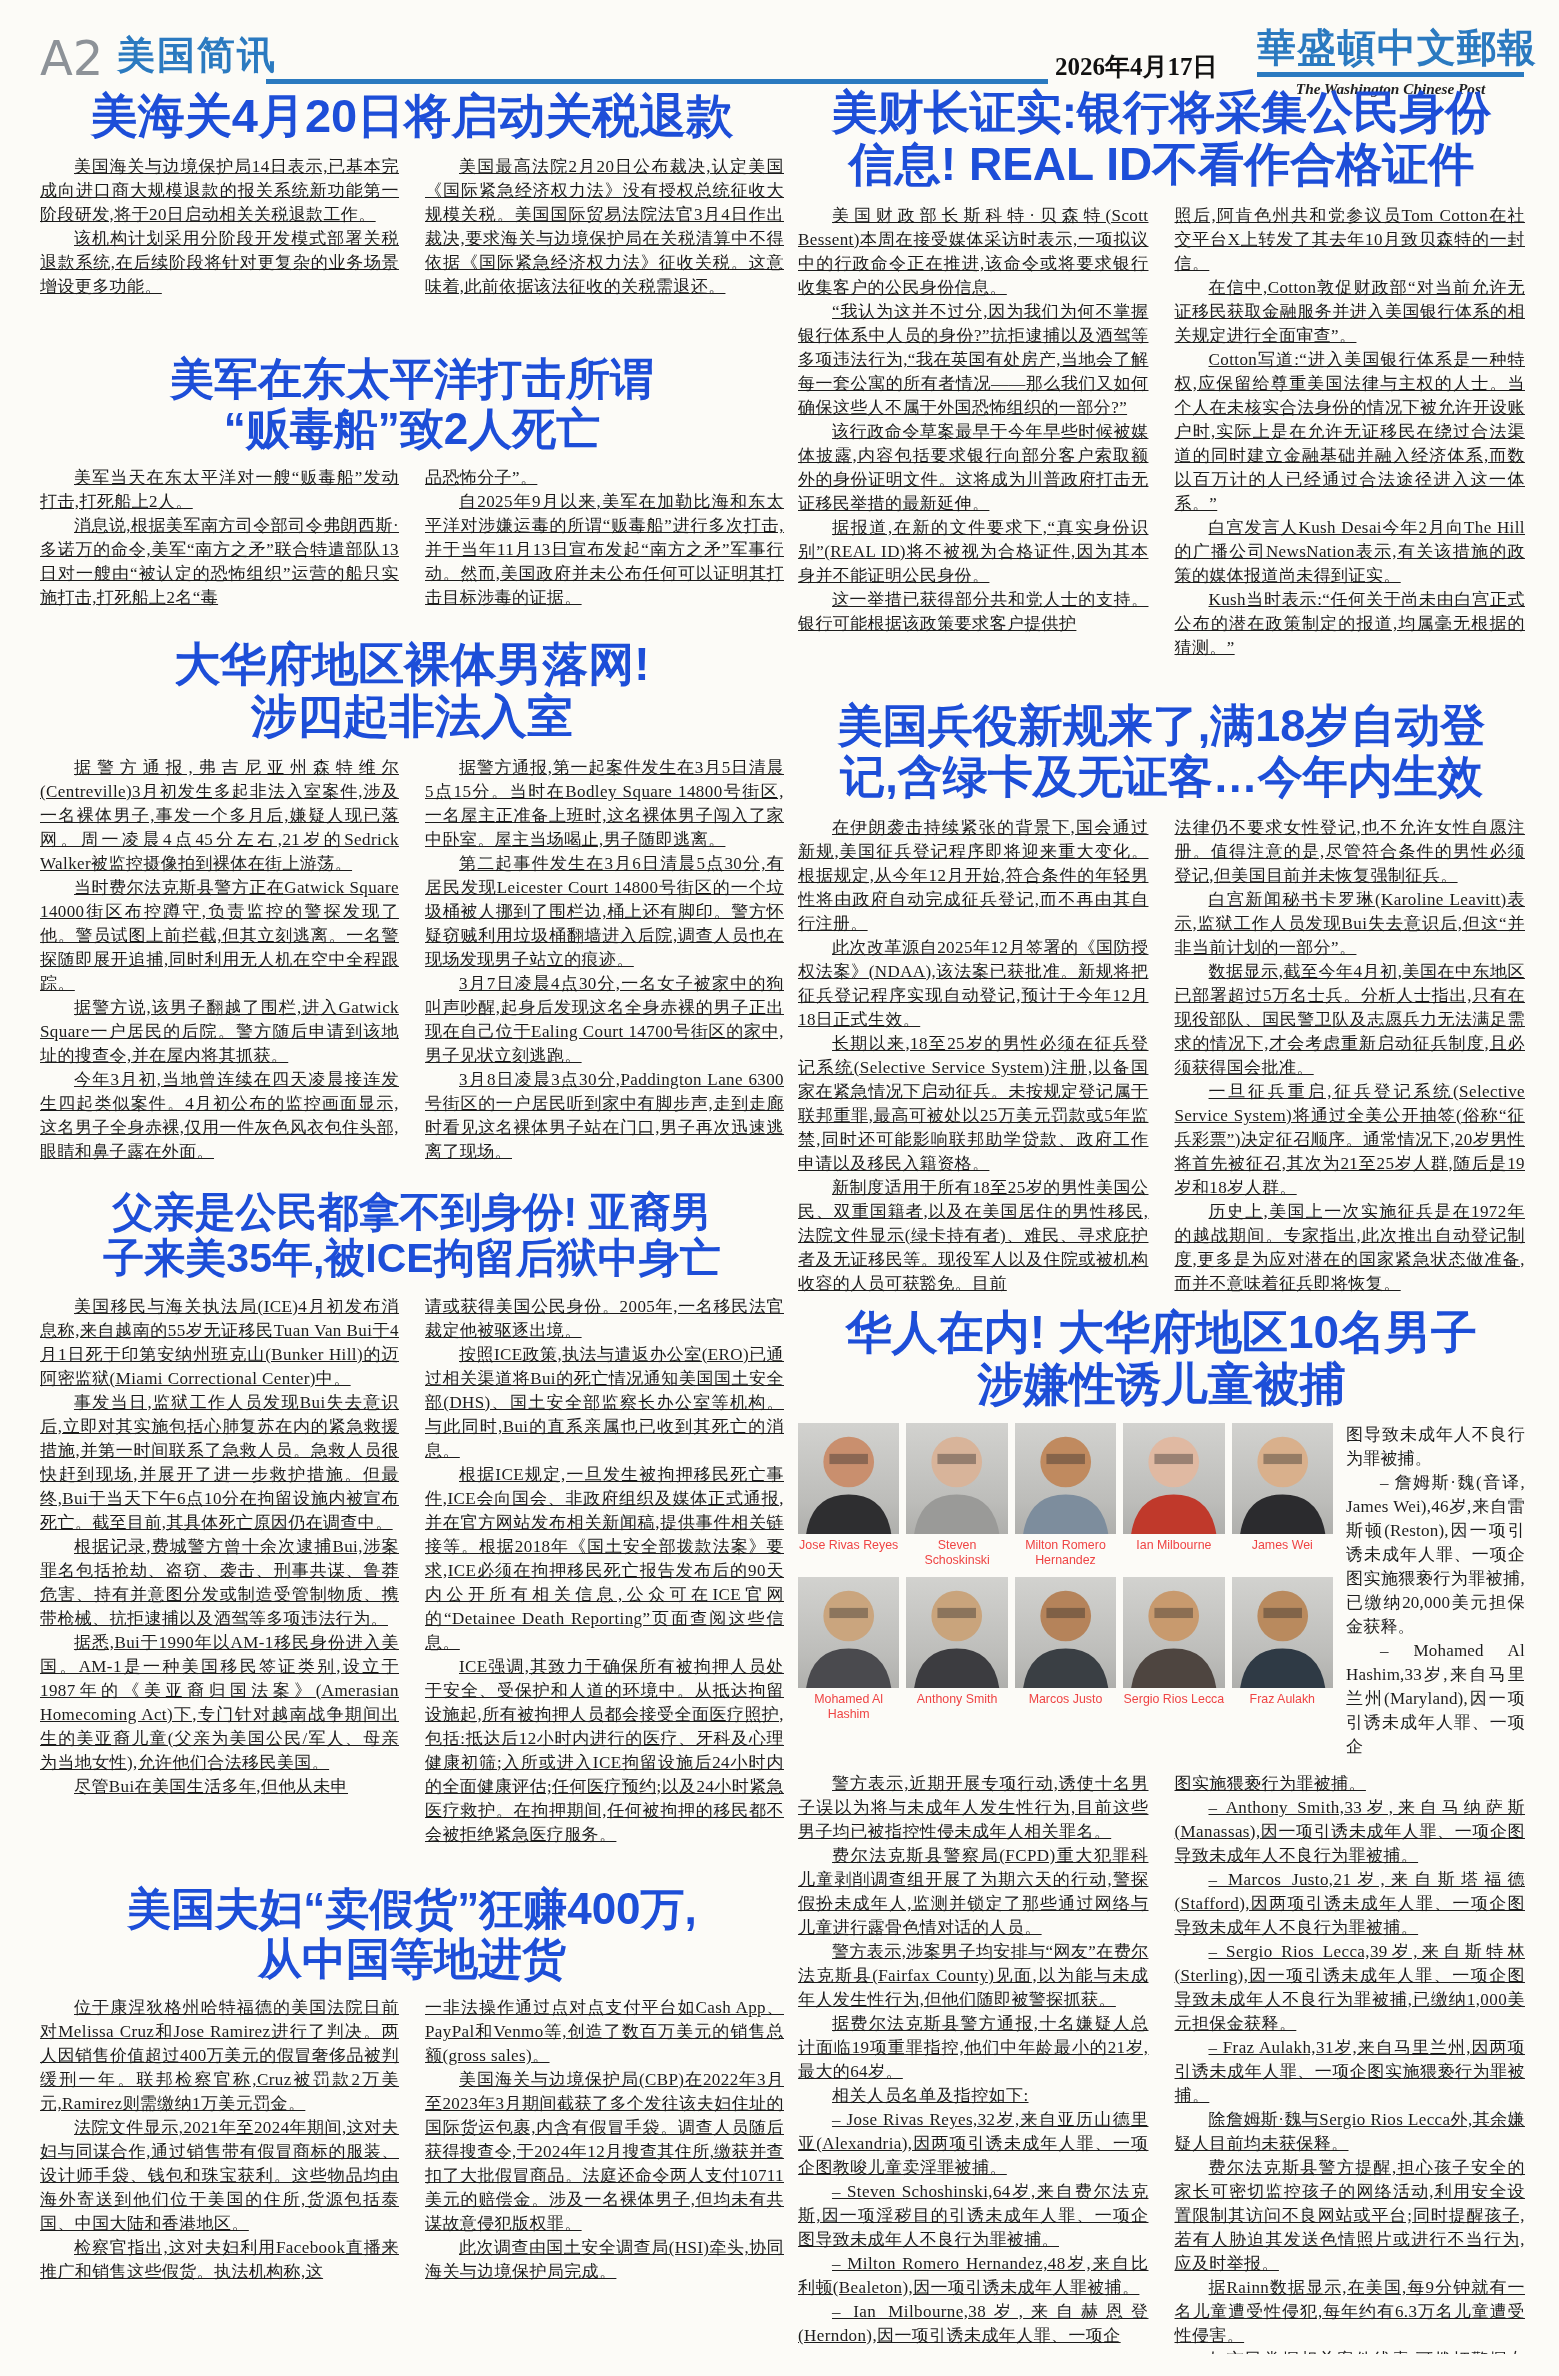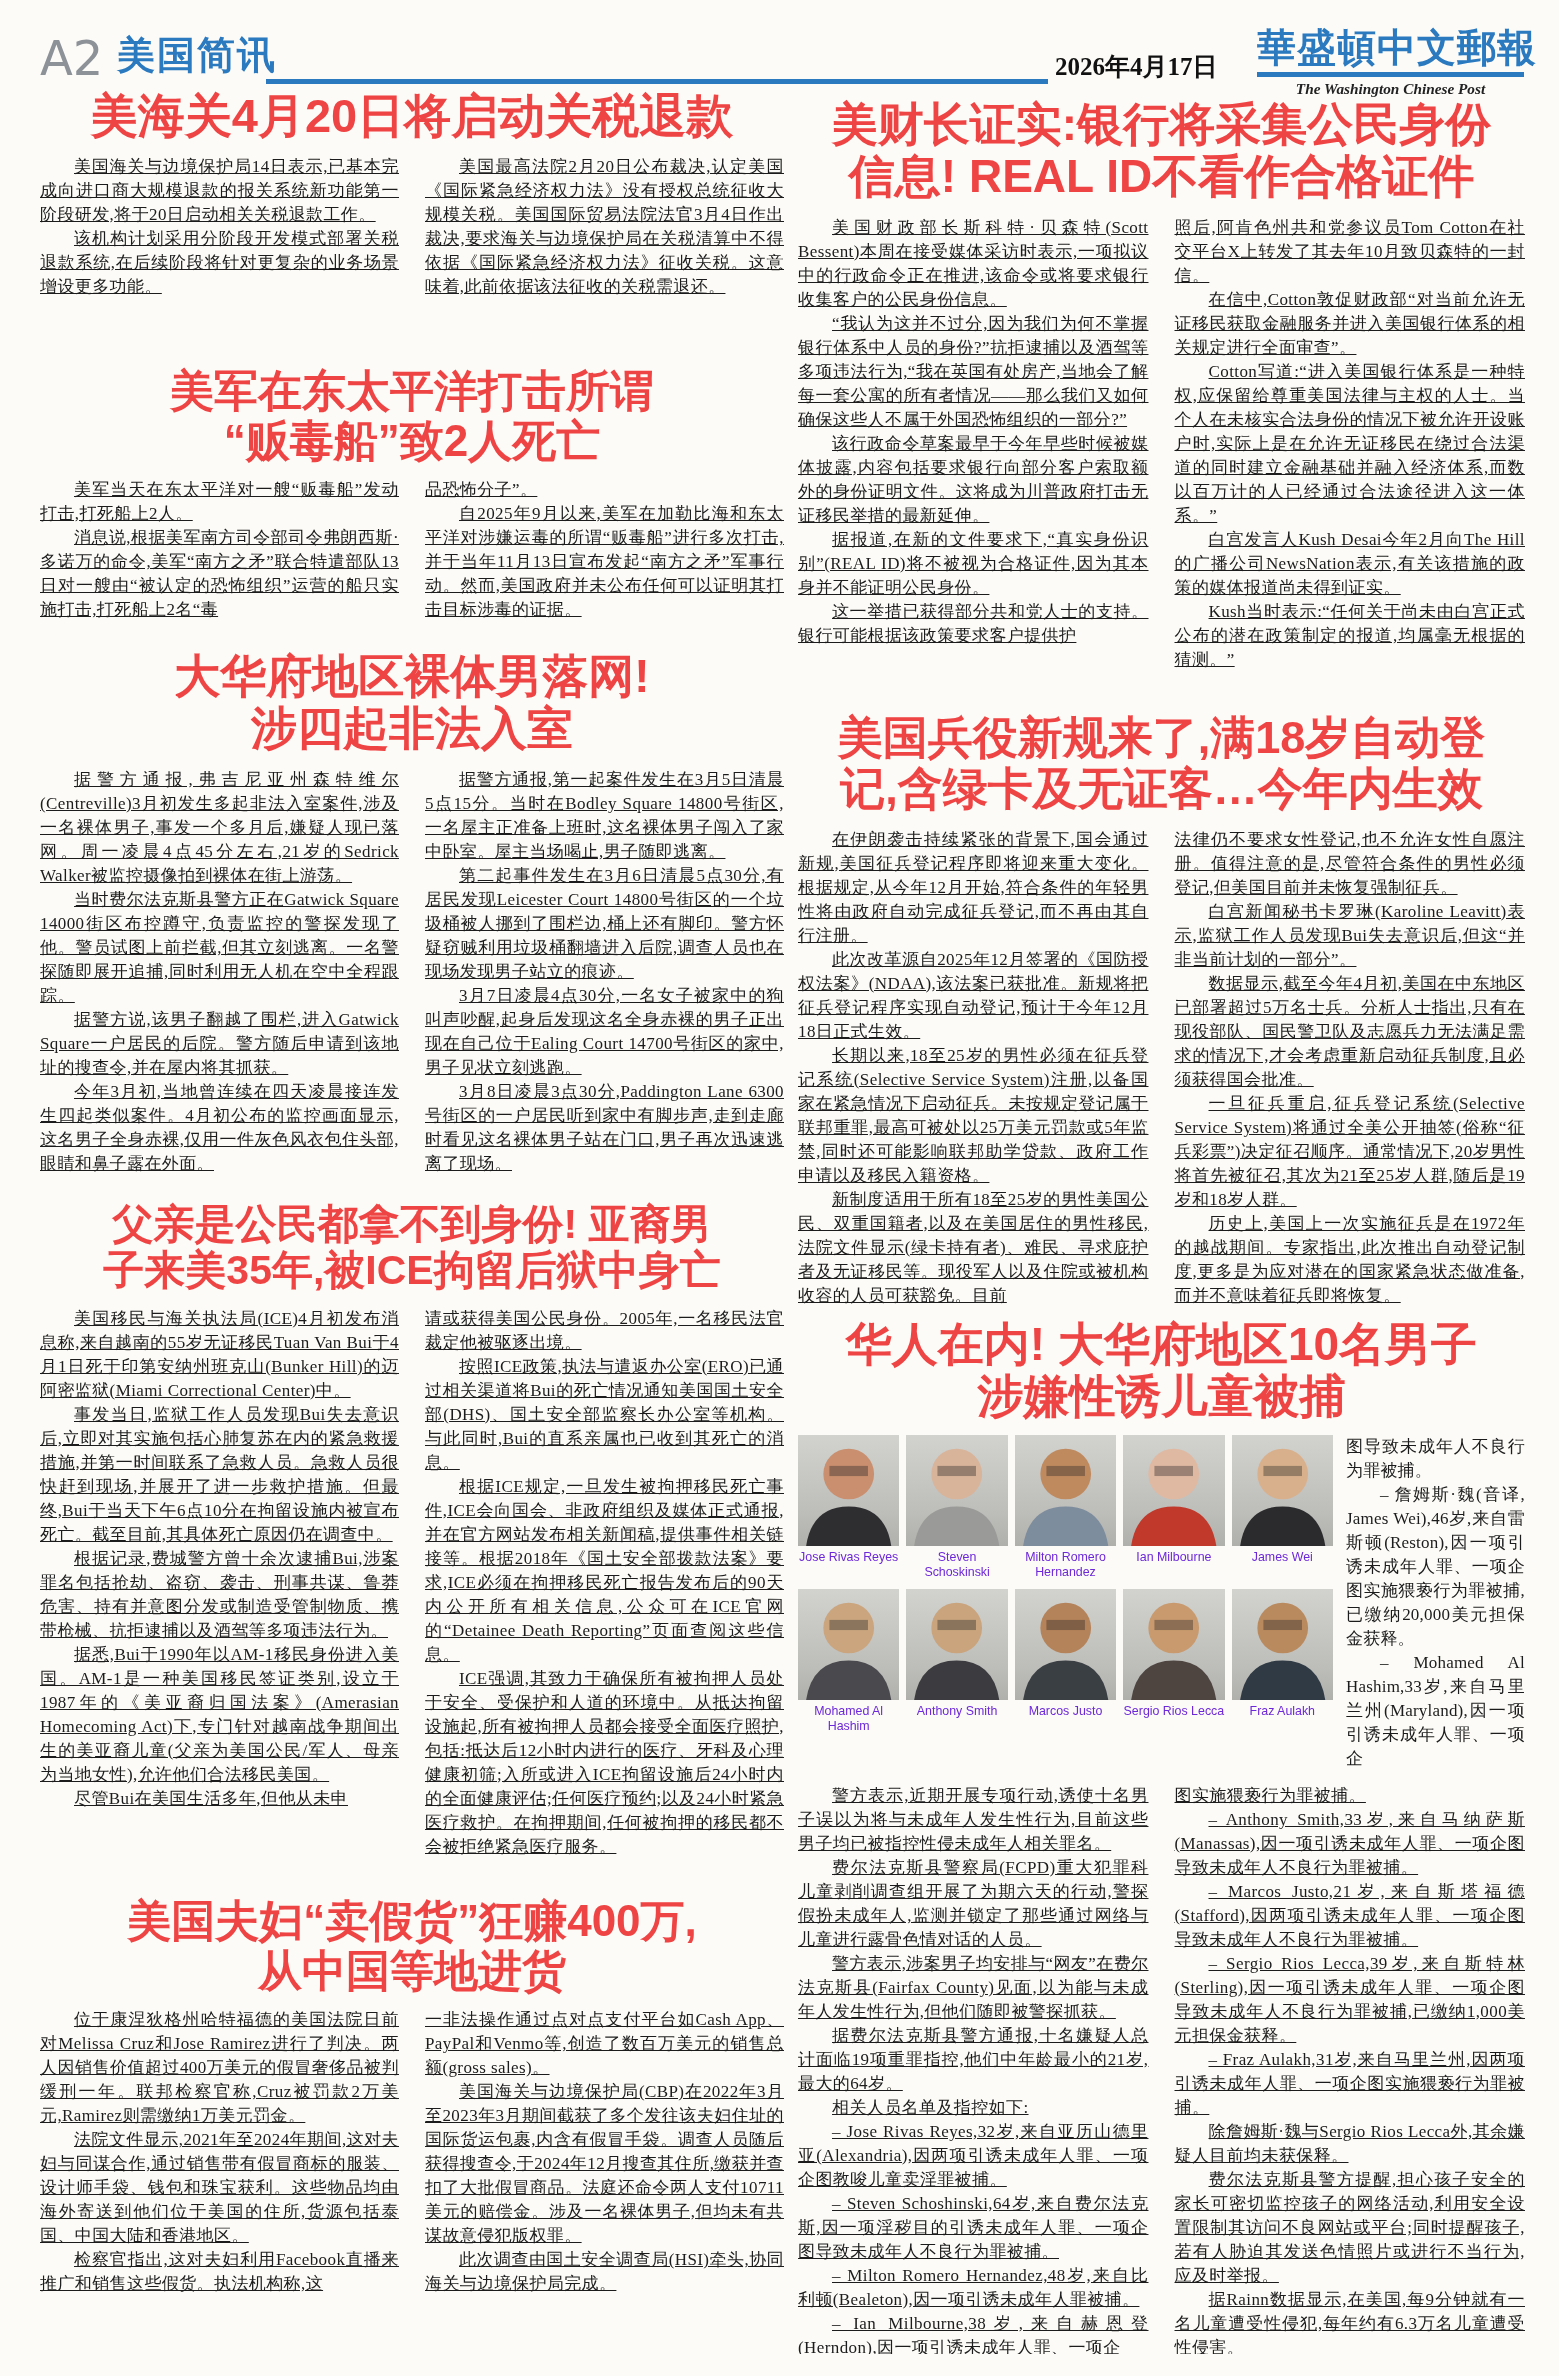--- a/index.html
+++ b/index.html
@@ -16,22 +16,22 @@
   .mast{position:absolute;right:0;top:2px;width:267px;text-align:center;}
   .mast .cn{font-family:"Liberation Sans","DejaVu Sans",sans-serif;font-size:39px;font-weight:bold;
             color:#2b7ac0;line-height:1.05;letter-spacing:1px;white-space:nowrap;}
   .mast .bar{height:5px;background:#2b7ac0;margin:3px 0 3px;}
   .mast .en{font-family:"Liberation Serif",serif;font-weight:bold;font-size:15.3px;color:#222;
             font-style:italic;letter-spacing:0;white-space:nowrap;}
   
   .sec-left{position:absolute;left:40px;top:87px;width:744px;}
   .sec-right{position:absolute;left:798px;top:87px;width:727px;}
   .art{overflow:hidden;}
-  .hl{font-family:"Liberation Sans","DejaVu Sans",sans-serif;font-weight:bold;color:#ef4444;
-      text-align:center;line-height:1.13;margin:12px;}
+  .hl{font-family:"Liberation Sans","DejaVu Sans",sans-serif;font-weight:bold;color:#1d4ed8;
+      text-align:center;line-height:1.13;margin:0;}
   .cols{display:flex;gap:26px;margin-top:13px;}
   .col{flex:1;min-width:0;text-align:justify;font-size:17px;line-height:24px;letter-spacing:0.4px;text-decoration:underline;}
   .col p{margin:0;text-indent:2em;}
   .col p.c{text-indent:0;}
   .a1{height:267px;} .a1 .hl{font-size:47px;}
   .a2{height:285px;} .a2 .hl{font-size:44px;}
   .a3{height:550px;} .a3 .hl{font-size:46px;}
   .a4{height:695px;} .a4 .hl{font-size:41px;}
   .a5{height:432px;} .a5 .hl{font-size:44px;}
   .a6{height:614px;} .a6 .hl{font-size:46px;}
@@ -43,21 +43,21 @@
   .mugGrid{width:535px;flex:0 0 535px;display:grid;grid-template-columns:repeat(5,1fr);
            gap:10px 7px;align-content:start;}
   .mug{margin:0;}
   .mug .ph{height:111px;position:relative;overflow:hidden;
            background:linear-gradient(180deg,#d2d2cf 0%,#bdbdba 70%,#aFaFac 100%);}
   .mug svg{position:absolute;left:0;bottom:0;width:100%;height:100%;}
   .mug .head{fill:var(--skin,#c9a183);}
   .mug .shoulders{fill:var(--shirt,#333);}
   .mug .eyes{fill:rgba(40,40,40,.38);}
   .mug figcaption{font-family:"Liberation Sans","DejaVu Sans",sans-serif;font-size:12.4px;
-                  line-height:1.18;text-align:center;margin-top:4px;color:#6d28d9;}
+                  line-height:1.18;text-align:center;margin-top:4px;color:#ef4444;}
   .sideCol{flex:1;min-width:0;text-align:justify;font-size:17px;line-height:24px;letter-spacing:0.2px;}
   .sideCol p{margin:0;text-indent:2em;}
   .sideCol p.c{text-indent:0;}
 </style>
 </head>
 <body>
 
 <div class="page">
 
   <div class="hdr">

